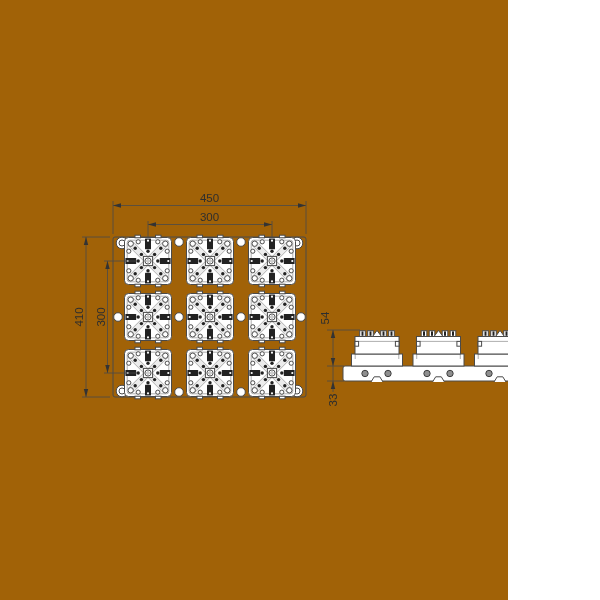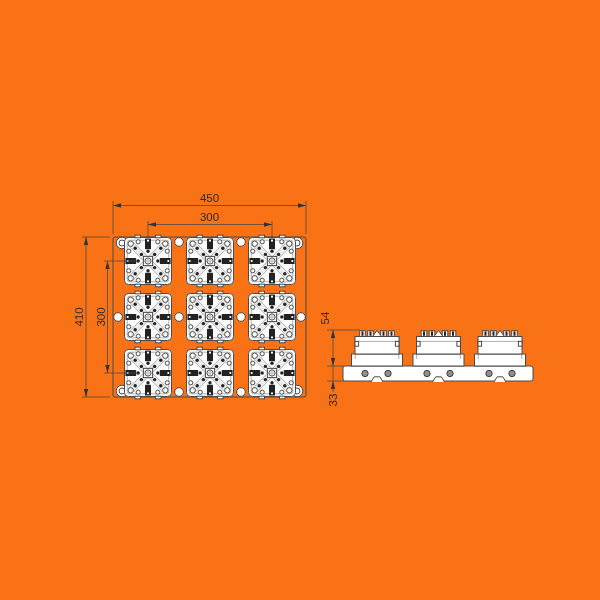--- a/index.html
+++ b/index.html
@@ -1,16 +1,16 @@
 <!DOCTYPE html>
 <html><head>
 <meta charset="utf-8">
 <style>
   html,body{margin:0;padding:0;background:#fff;}
-  #canvas{position:relative;width:600px;height:600px;background:#f97316;overflow:hidden;
+  #canvas{position:relative;width:508px;height:600px;background:#a16207;overflow:hidden;
           font-family:"Liberation Sans","DejaVu Sans",sans-serif;}
   svg{display:block;}
   .ln  {stroke:#4a4a4a;stroke-width:1;fill:none;}
   .lnf {stroke:#4a4a4a;stroke-width:1;fill:#ffffff;}
   .lnt {stroke:#8c8c8c;stroke-width:0.7;fill:none;}
   .band{stroke:#9a9a9a;stroke-width:0.7;fill:#ececec;}
   .dk  {fill:#222222;stroke:none;}
   .hole{fill:#8f8f8f;stroke:#333333;stroke-width:0.9;}
   .dim {stroke:#4a4a4a;stroke-width:0.8;fill:none;}
   .arr {fill:#333333;stroke:none;}

